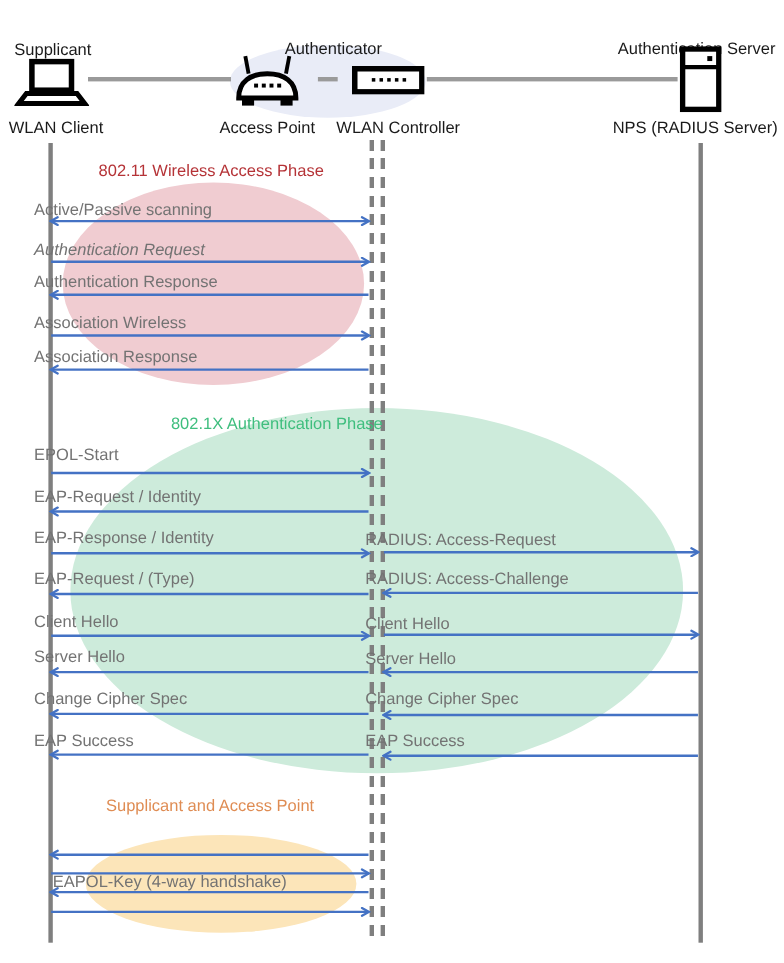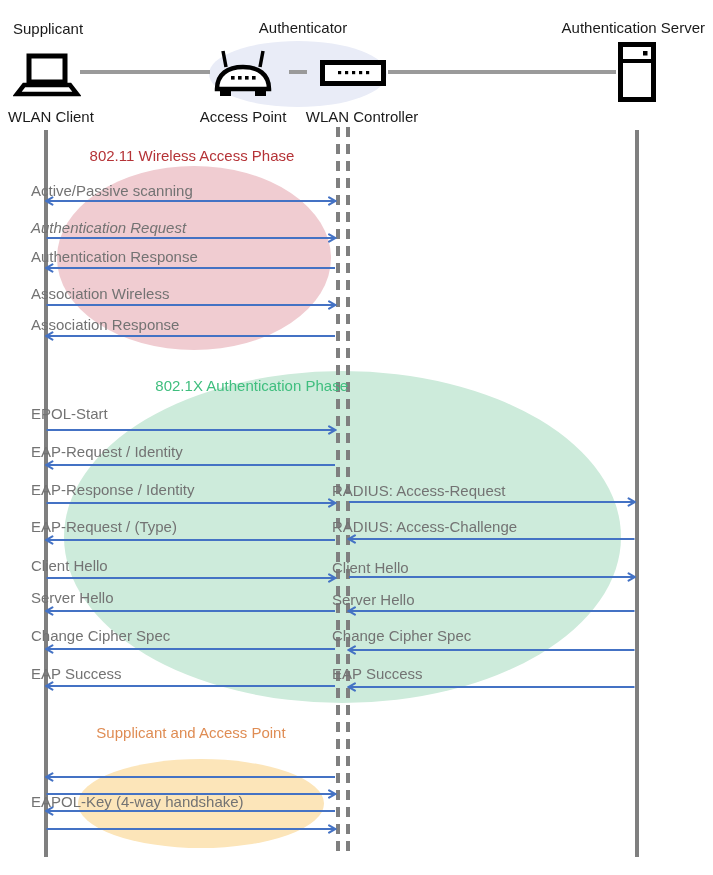--- a/index.html
+++ b/index.html
@@ -1,21 +1,21 @@
 <!DOCTYPE html>
 <html><head>
 <meta charset="utf-8">
 <style>
   html,body{margin:0;padding:0;background:#fff;}
   #stage{
     position:relative;width:713px;height:875px;background:#fff;overflow:hidden;
     font-family:"Liberation Sans",sans-serif;color:#1f1f1f;
   }
   .abs{position:absolute;}
-  .role-label{font-size:15px;color:#1a1a1a;white-space:nowrap;}
+  .role-label{font-size:15px;color:#1a1a1a;white-space:nowrap;margin-top:17px;}
   .dev-label{font-size:15px;color:#1a1a1a;white-space:nowrap;}
   .center{text-align:center;}
   .right{text-align:right;}
   
   .connector{position:absolute;height:4px;background:#9a9a9a;top:70px;}
   
   .lifeline-solid{position:absolute;width:4px;background:#7f7f7f;top:130px;height:727px;}
   .lifeline-dashed{
     position:absolute;width:4px;top:127px;height:730px;
     background:repeating-linear-gradient(to bottom,#7f7f7f 0 10px,transparent 10px 17px);
@@ -72,20 +72,21 @@
 
   <svg class="abs" style="left:618px;top:42px;" width="38" height="60" viewBox="0 0 38 60">
     <rect x="2.5" y="2.5" width="33" height="55" fill="#fff" stroke="#000" stroke-width="5"></rect>
     <line x1="4" y1="19" x2="34" y2="19" stroke="#000" stroke-width="4"></line>
     <rect x="25" y="9" width="4.5" height="4.5" fill="#000"></rect>
   </svg>
 
   <div class="dev-label abs" style="left:8px;top:108px;">WLAN Client</div>
   <div class="dev-label abs center" style="left:143px;top:108px;width:200px;">Access Point</div>
   <div class="dev-label abs center" style="left:262px;top:108px;width:200px;">WLAN Controller</div>
+  <div class="dev-label abs right" style="left:507px;top:108px;width:200px;">NPS (RADIUS Server)</div>
 
   <div class="ellipse" style="left: 57px; top: 166px; width: 274px; height: 184px; background: rgb(240, 204, 209);"></div>
   <div class="ellipse" style="left: 64px; top: 371px; width: 557px; height: 332px; background: rgb(205, 235, 219);"></div>
   <div class="ellipse" style="left: 78px; top: 759px; width: 246px; height: 89px; background: rgb(252, 229, 185);"></div>
 
   <div class="lifeline-solid" style="left:44px;"></div>
   <div class="lifeline-dashed" style="left:336px;"></div>
   <div class="lifeline-dashed" style="left:346px;"></div>
   <div class="lifeline-solid" style="left:635px;"></div>
 
@@ -108,21 +109,21 @@
       <div class="msg-label" style="left: 31px; top: 518px;">EAP-Request / (Type)</div>
       <div class="msg-label" style="left: 332px; top: 518px;">RADIUS: Access-Challenge</div>
       <div class="msg-label" style="left: 31px; top: 557px;">Client Hello</div>
       <div class="msg-label" style="left: 332px; top: 559px;">Client Hello</div>
       <div class="msg-label" style="left: 31px; top: 589px;">Server Hello</div>
       <div class="msg-label" style="left: 332px; top: 591px;">Server Hello</div>
       <div class="msg-label" style="left: 31px; top: 627px;">Change Cipher Spec</div>
       <div class="msg-label" style="left: 332px; top: 627px;">Change Cipher Spec</div>
       <div class="msg-label" style="left: 31px; top: 665px;">EAP Success</div>
       <div class="msg-label" style="left: 332px; top: 665px;">EAP Success</div>
-      <div class="msg-label" style="left: 31px; top: 793px;">EAPOL-Key (4-way handshake)</div>
+      <div class="msg-label" style="left: 48px; top: 793px;">EAPOL-Key (4-way handshake)</div>
     </div>
 
   <svg id="arrow-layer" width="713" height="875" viewBox="0 0 713 875">
     <defs>
       <marker id="ah" viewBox="0 0 12 12" refX="9.5" refY="6" markerWidth="9.5" markerHeight="9.5" orient="auto-start-reverse" markerUnits="userSpaceOnUse">
         <path id="ah-path" d="M2,1.5 L10,6 L2,10.5" fill="none" stroke="#4472c4" stroke-width="2.6" stroke-linecap="round"></path>
       </marker>
     </defs>
     <g id="arrow-group">
         <line x1="46.5" x2="335" y1="201" y2="201" stroke="#4472c4" stroke-width="2.2" marker-end="url(#ah)" marker-start="url(#ah)"></line>

